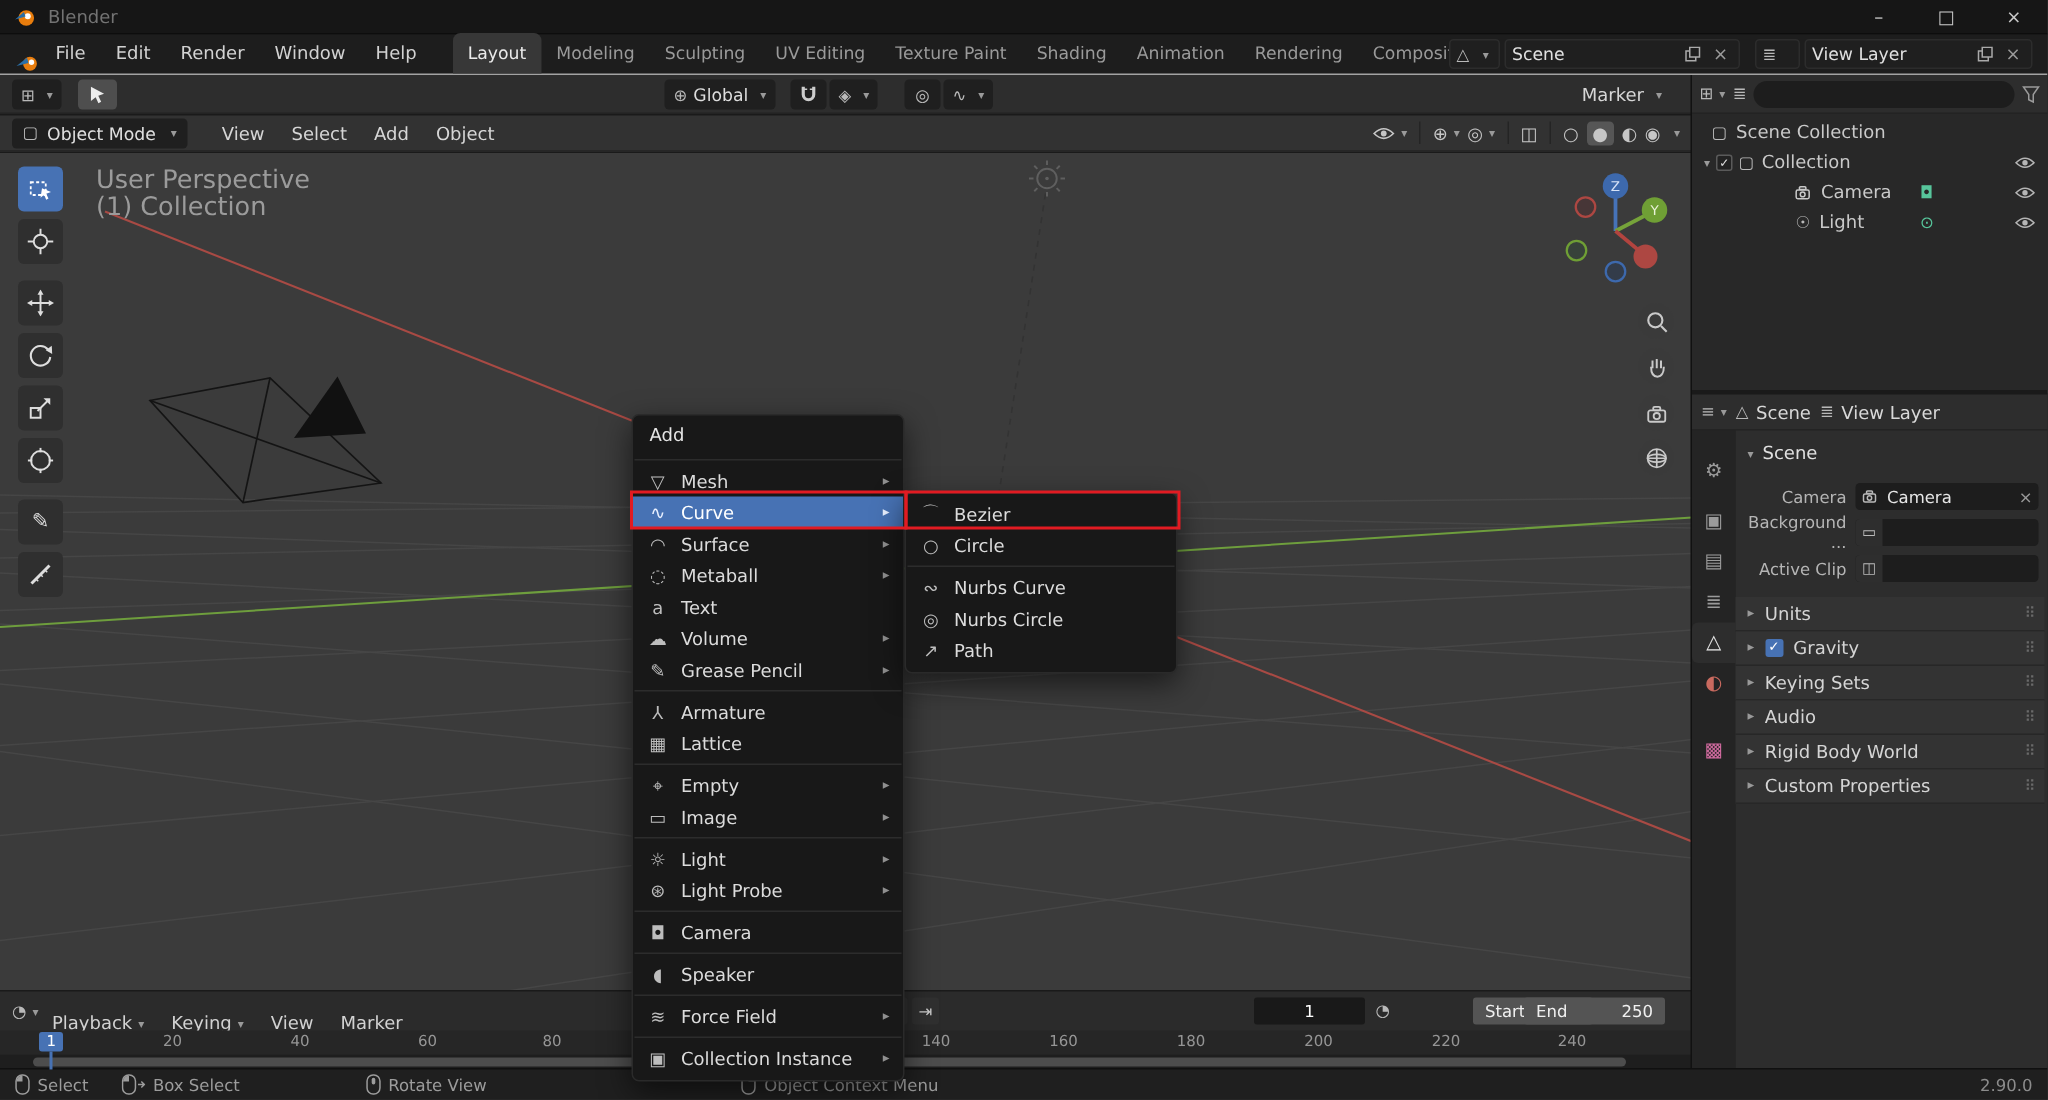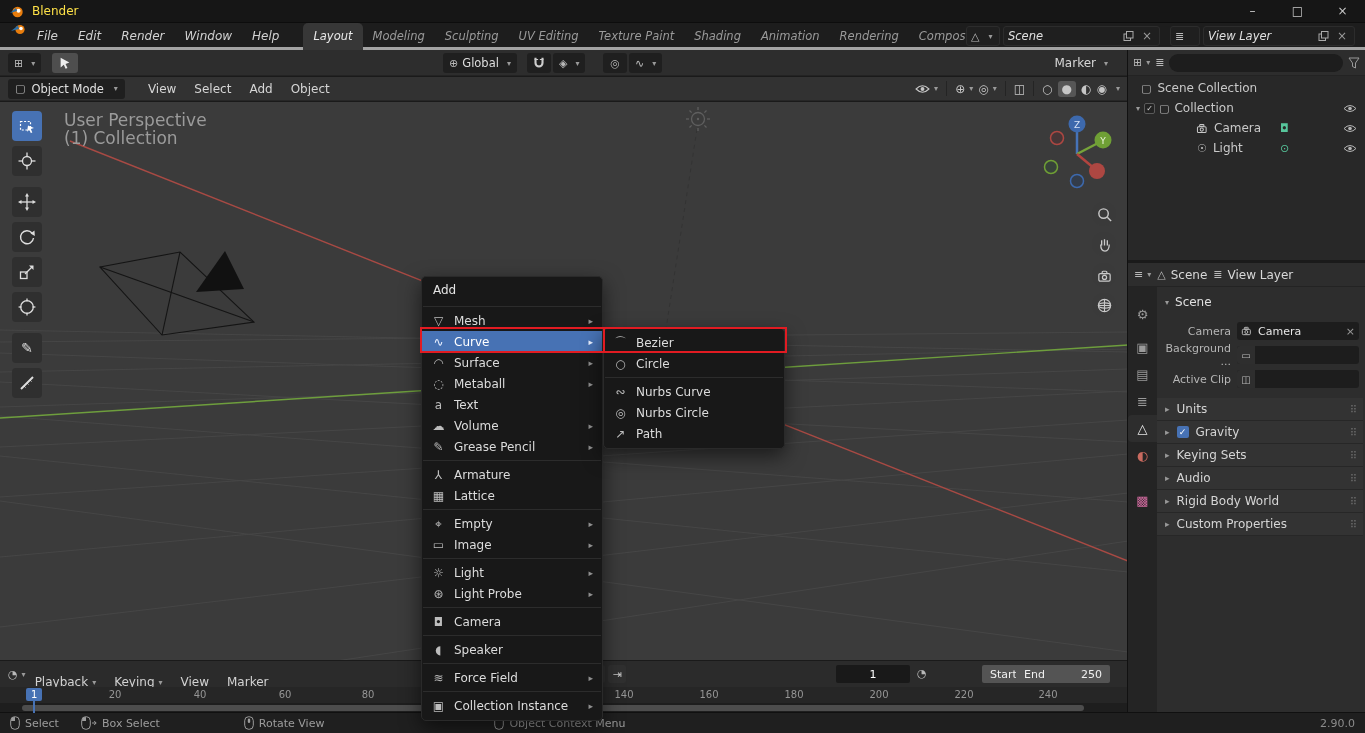--- a/index.html
+++ b/index.html
@@ -5,26 +5,26 @@
   * { margin:0; padding:0; box-sizing:border-box; user-select:none; }
   html,body { width:1365px; height:733px; overflow:hidden; }
   body { font-family:"DejaVu Sans", sans-serif; font-size:12px; color:#cfcfcf; background:#1a1a1a; position:relative; }
   .abs { position:absolute; }
   .row { display:flex; align-items:center; }
   .chev { font-size:8px; color:#9a9a9a; margin-left:4px; }
   svg { display:block; }
 
   
   #titlebar { position:absolute; top:0; left:0; width:1365px; height:23px; background:#161616; display:flex; align-items:center; border-bottom:1px solid #0d0d0d; }
-  #titlebar .t-title { margin-left:8px; font-size:12px; color:#fde047; }
+  #titlebar .t-title { margin-left:8px; font-size:12px; color:#737373; }
   #titlebar .wincontrols { margin-left:auto; display:flex; height:23px; }
   #titlebar .wc { width:45px; text-align:center; line-height:23px; color:#c9c9c9; font-size:12px; }
 
   
-  #topbar { position:absolute; top:23px; left:0; width:1365px; height:27px; background:#1d1d1d; display:flex; align-items:flex-start; border-bottom:3px solid #a3a3a3;font-style:italic; }
+  #topbar { position:absolute; top:23px; left:0; width:1365px; height:27px; background:#1d1d1d; display:flex; align-items:flex-end; border-bottom:1px solid #a3a3a3; }
   #topbar .menu { padding:0 10px; line-height:27px; color:#d2d2d2; font-size:12px; }
   #tabs { display:flex; margin-left:14px; height:27px; }
   .tab { padding:0 10px; line-height:27px; color:#9a9a9a; font-size:11.5px; border-radius:5px 5px 0 0; }
   .tab.active { background:#373737; color:#eaeaea; }
   .tab-plus { padding:0 8px; line-height:27px; color:#9a9a9a; }
   .idfield { position:absolute; top:3px; height:20px; background:#1f1f1f; border:1px solid #2c2c2c; border-radius:3px; display:flex; align-items:center; padding:0 4px; gap:5px; }
   .idfield .lbl { color:#e0e0e0; font-size:11.5px; flex:1; }
   .idfield .x { color:#9a9a9a; padding:0 3px; }
   .glyph-ic { color:#b9b9b9; font-size:11px; }
 

